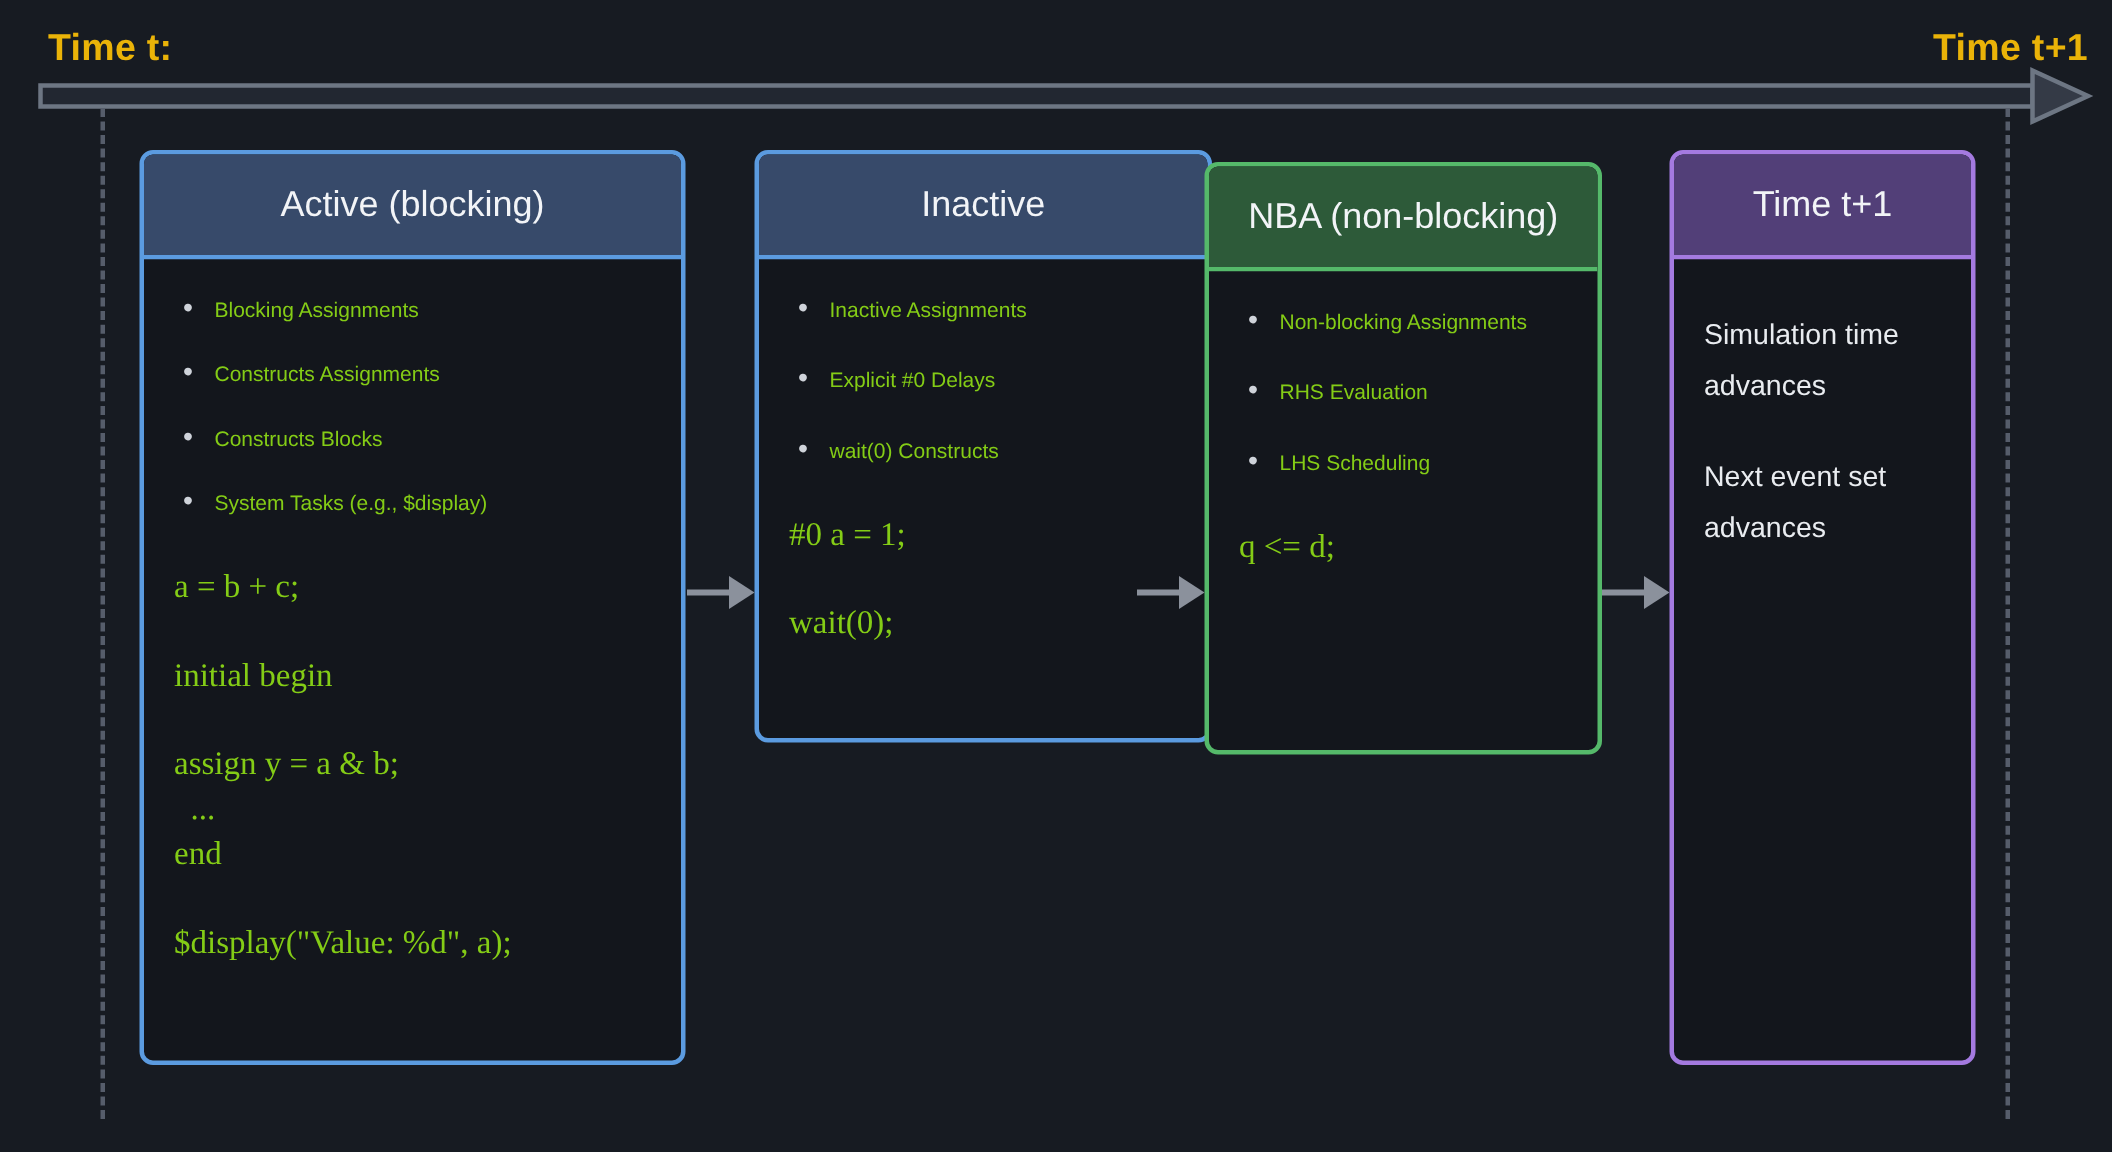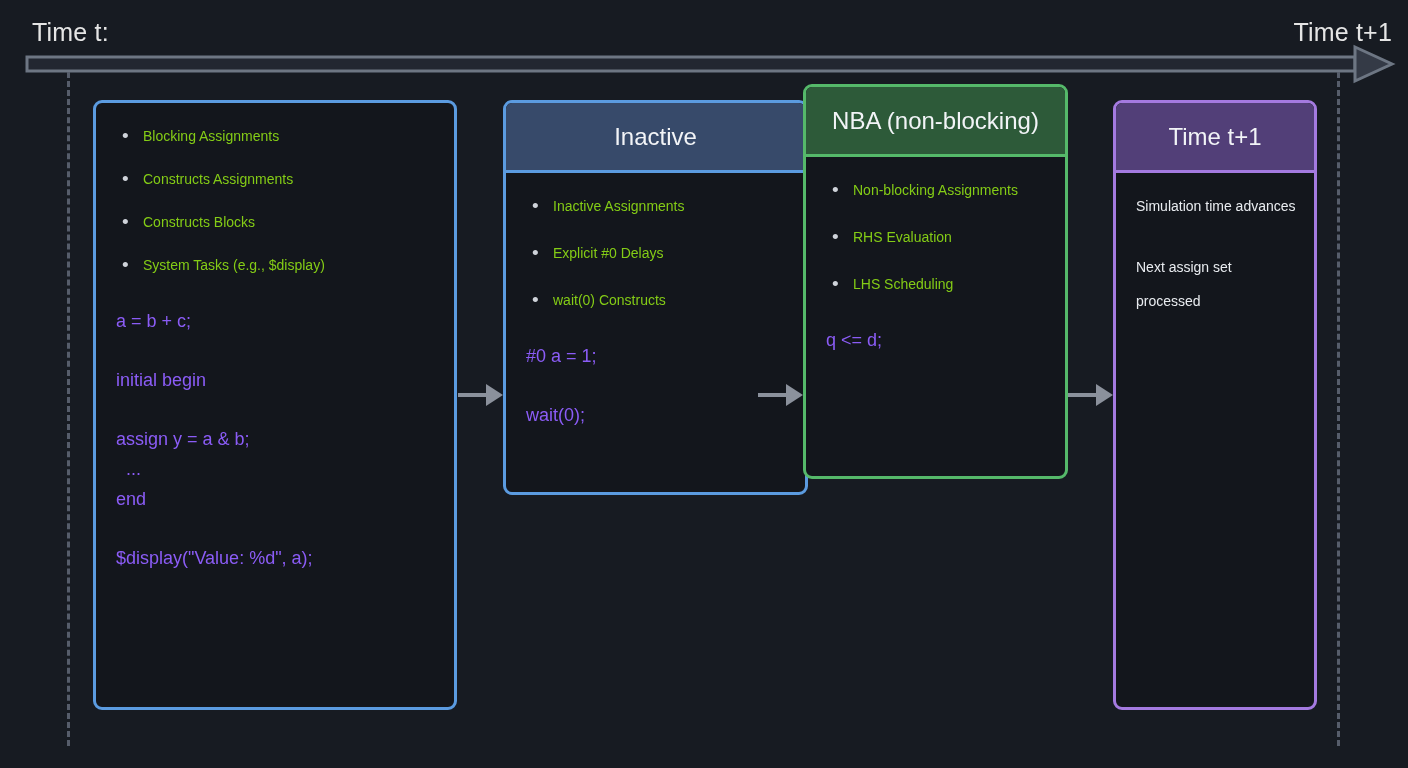--- a/index.html
+++ b/index.html
@@ -9,21 +9,21 @@
     font-family:"Liberation Sans", sans-serif;
     color:#eef0f4;
     position:relative;
     overflow:hidden;
   }
   .stage{position:absolute;inset:0;}
 
   
   .tl-label{
     position:absolute;top:18px;
-    font-size:25px;font-weight:400;color:#e5e5e5;letter-spacing:.2px;
+    font-size:25px;font-weight:700;color:#eab308;letter-spacing:.2px;
   }
   .tl-label.left{left:32px;}
   .tl-label.right{right:16px;}
   .tl-svg{position:absolute;left:0;top:0;}
 
   
   .dash-line{
     position:absolute;top:72px;height:674px;width:0;
     border-left:3px dashed #565d6b;
   }
@@ -65,31 +65,31 @@
   }
   ul.bullets li::before{
     content:"\2022";
     position:absolute;left:6px;top:0;
     color:#cfd3da;font-size:19px;
   }
   .narrow ul.bullets li{margin-bottom:13px;}
 
   .code{margin-top:24px;}
   .code-line{
-    font-family:Liberation Sans, sans-serif;
-    font-size:18px;line-height:30px;
+    font-family:Liberation Serif, serif;
+    font-size:22px;line-height:30px;
     white-space:pre;
-    color:#8b5cf6;
+    color:#84cc16;
   }
   .gap-lg{margin-top:29px;}
   .gap-sm{margin-top:13px;}
 
   .para{
-    margin:0 0 27px 0;
-    font-size:14px;line-height:34px;color:#e9ecf0;
+    margin:18px 0 27px 0;
+    font-size:19px;line-height:34px;color:#e9ecf0;
   }
 
   
   .flow-arrow{
     position:absolute;top:384px;height:22px;
     display:flex;align-items:center;
   }
   .flow-arrow .shaft{flex:1;height:4px;background:#8b919c;}
   .flow-arrow .head{
     width:0;height:0;
@@ -107,20 +107,23 @@
     <rect x="27" y="57" width="1328" height="14" fill="#222731" stroke="#6d7683" stroke-width="3"></rect>
     <polygon points="1355,47 1392,64 1355,81" fill="#343a46" stroke="#6d7683" stroke-width="3"></polygon>
   </svg>
   <div class="tl-label left">Time t:</div>
   <div class="tl-label right">Time t+1</div>
 
   <div class="dash-line left"></div>
   <div class="dash-line right"></div>
 
   <div class="column col-blue" style="left:93px;top:100px;width:364px;height:610px">
+    <div class="col-header">
+      <span>Active (blocking)</span>
+    </div>
     <div class="col-body">
       <ul class="bullets">
         <li>Blocking Assignments</li>
         <li>Constructs Assignments</li>
         <li>Constructs Blocks</li>
         <li>System Tasks (e.g., $display)</li>
       </ul>
       <div class="code">
         <div class="code-line">a = b + c;</div>
         <div class="code-line gap-lg">initial begin</div>
@@ -142,21 +145,21 @@
         <li>Explicit #0 Delays</li>
         <li>wait(0) Constructs</li>
       </ul>
       <div class="code">
         <div class="code-line">#0 a = 1;</div>
         <div class="code-line gap-lg">wait(0);</div>
       </div>
     </div>
   </div>
 
-  <div class="column col-green narrow" style="left:803px;top:84px;width:265px;height:395px">
+  <div class="column col-green narrow" style="left:803px;top:108px;width:265px;height:395px">
     <div class="col-header">
       <span>NBA (non-blocking)</span>
     </div>
     <div class="col-body">
       <ul class="bullets">
         <li>Non-blocking Assignments</li>
         <li>RHS Evaluation</li>
         <li>LHS Scheduling</li>
       </ul>
       <div class="code">
@@ -164,21 +167,21 @@
       </div>
     </div>
   </div>
 
   <div class="column col-purple" style="left:1113px;top:100px;width:204px;height:610px">
     <div class="col-header">
       <span>Time t+1</span>
     </div>
     <div class="col-body">
       <p class="para">Simulation time advances</p>
-      <p class="para">Next assign set processed</p>
+      <p class="para">Next event set advances</p>
     </div>
   </div>
 
   <div class="flow-arrow" style="left:458px;width:45px">
     <div class="shaft"></div>
       <div class="head"></div>
   </div>
   <div class="flow-arrow" style="left:758px;width:45px">
     <div class="shaft"></div>
       <div class="head"></div>

